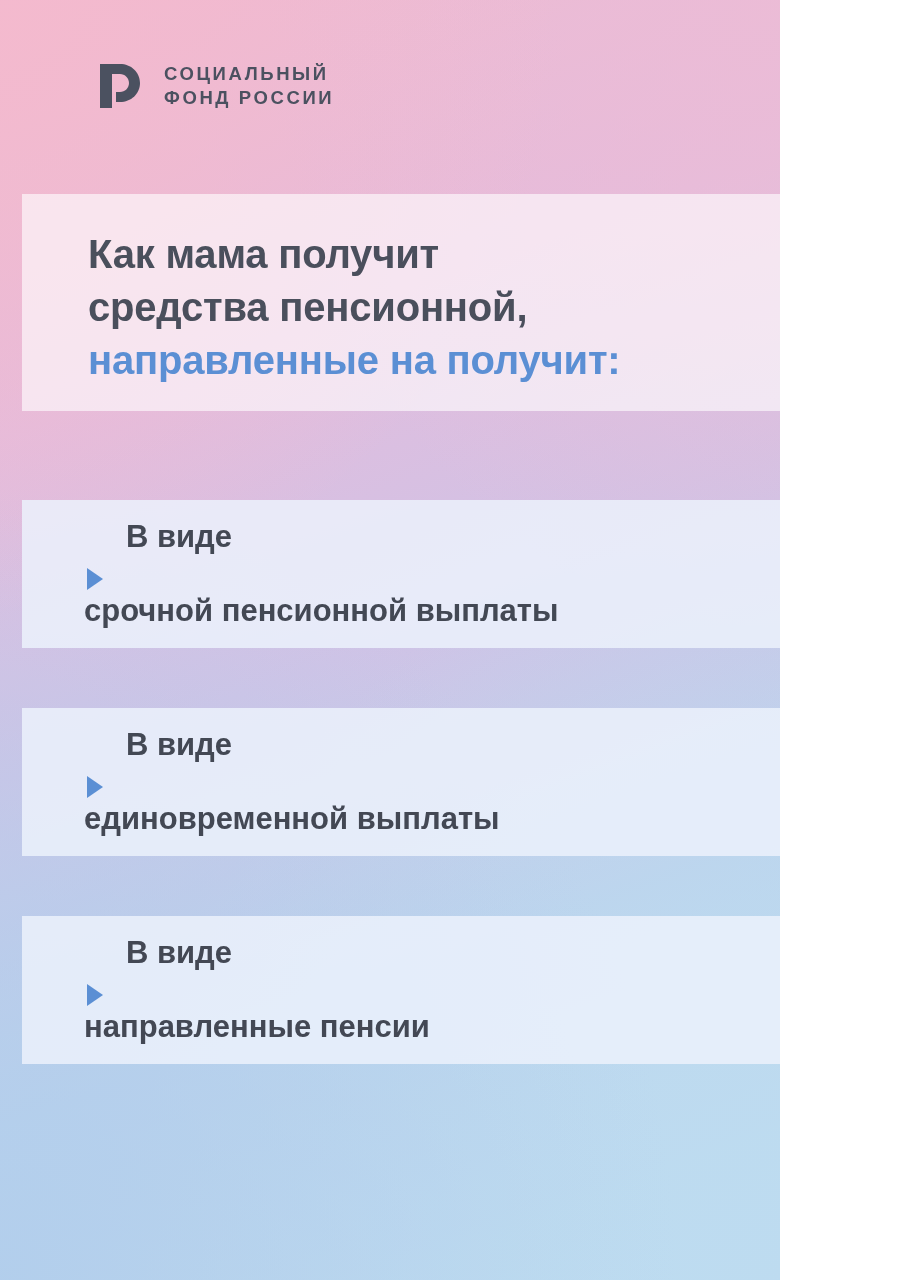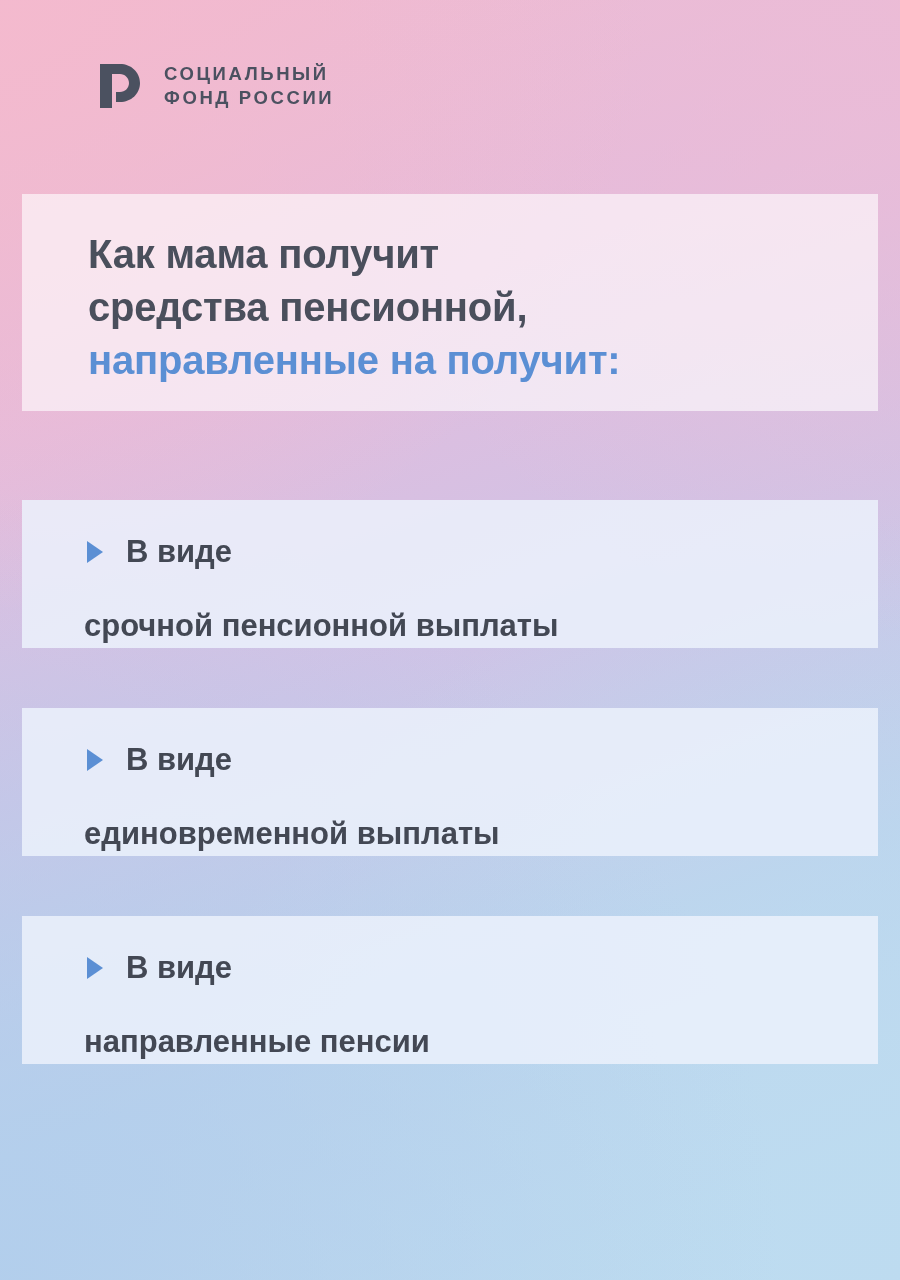--- a/index.html
+++ b/index.html
@@ -8,21 +8,21 @@
   }
   body {
     width: 900px;
     height: 1280px;
     font-family: "Liberation Sans", sans-serif;
     overflow: hidden;
   }
 
   .poster {
     position: relative;
-    width: 900px;
+    width: 780px;
     height: 1280px;
     box-sizing: border-box;
     background:
       radial-gradient(120% 80% at 0% 0%, rgba(244,186,206,0.95) 0%, rgba(244,186,206,0.0) 60%),
       radial-gradient(120% 90% at 100% 0%, rgba(236,188,214,0.85) 0%, rgba(236,188,214,0.0) 55%),
       radial-gradient(140% 100% at 0% 100%, rgba(178,206,236,0.95) 0%, rgba(178,206,236,0.0) 62%),
       radial-gradient(140% 100% at 100% 100%, rgba(189,219,240,0.98) 0%, rgba(189,219,240,0.0) 60%),
       linear-gradient(160deg, #f0b9cf 0%, #e3bcdd 28%, #cfc3e6 50%, #bcd2ec 72%, #bfe0f1 100%);
     overflow: hidden;
   }
@@ -81,21 +81,21 @@
   }
 
   
   .option-card {
     position: absolute;
     left: 22px;
     width: 856px;
     background: rgba(235,241,252,0.86);
     box-sizing: border-box;
     display: flex;
-    align-items: flex-start;
+    align-items: center;
     padding: 30px 40px 30px 62px;
   }
   .option-1 { top: 500px; height: 148px; }
   .option-2 { top: 708px; height: 148px; }
   .option-3 { top: 916px; height: 148px; }
 
   .bullet-icon {
     flex: 0 0 auto;
     width: 22px;
     height: 26px;

